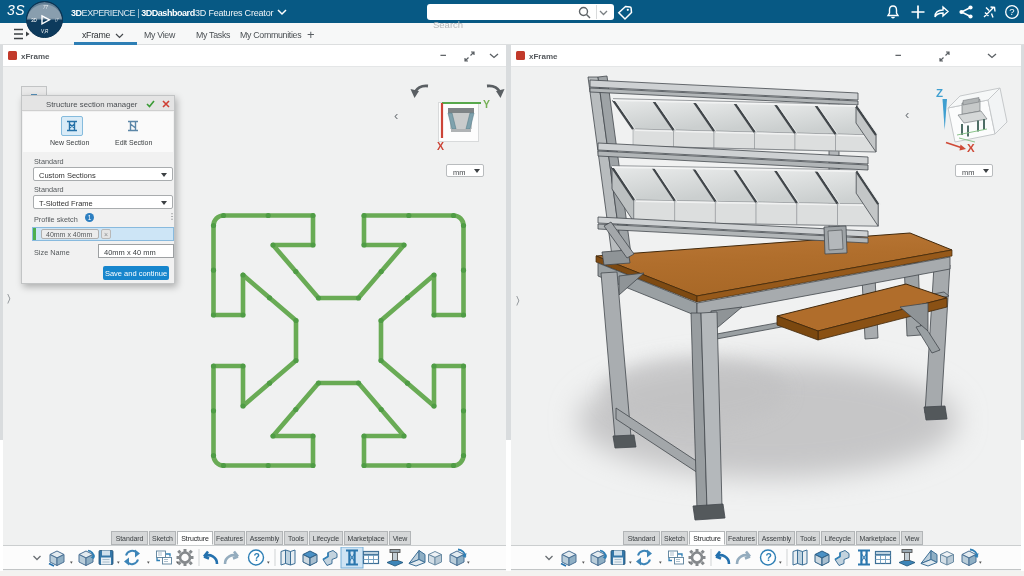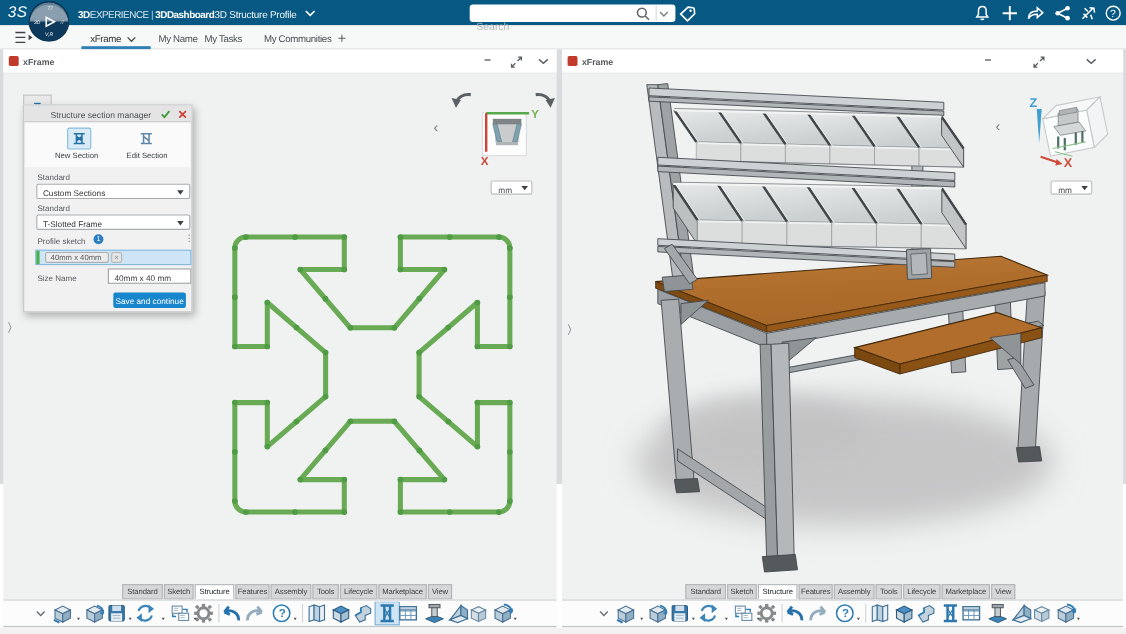--- a/index.html
+++ b/index.html
@@ -41,21 +41,21 @@
       <path d="M3 11 A17 17 0 0 1 34 11 L36 17 L1 17 Z" fill="#8fa3b2" opacity="0.65"></path>
     <circle cx="18.5" cy="18.5" r="18" fill="none" stroke="#0b3352" stroke-width="1"></circle>
     <path d="M16 14.8 L23.5 18.8 L16 22.8 Z" fill="none" stroke="#fff" stroke-width="1.4"></path>
     <text x="17" y="8" font-size="4.5" fill="#e8eef2" font-style="italic">77</text>
     <text x="5" y="21" font-size="4.5" fill="#fff" font-style="italic">3D</text>
     <text x="29" y="21" font-size="4.5" fill="#cfd8de" font-style="italic">i7</text>
     <text x="15" y="32" font-size="4.5" fill="#fff" font-style="italic">V,R</text>
   </svg>
 
   <div class="abs" style="left:71px;top:7.5px;font-size:9px;color:#fff;font-weight:bold;letter-spacing:-0.45px">3D<span style="font-weight:normal;color:#d9e6ee">EXPERIENCE</span> <span style="font-weight:normal;color:#bcd2de">|</span> 3DDashboard</div>
-  <div class="abs" style="left:195px;top:7.5px;font-size:9px;color:#f0f5f8;letter-spacing:-0.2px">3D Structure Profile</div>
+  <div class="abs" style="left:195px;top:7.5px;font-size:9px;color:#f0f5f8;letter-spacing:-0.2px">3D Features Creator</div>
   <svg class="abs" style="left:277px;top:9px" width="10" height="8">
       <path d="M1 1 L5 5 L9 1" stroke="#fff" stroke-width="1.5" fill="none"></path>
     </svg>
 
   <div class="abs" style="left:427px;top:4px;width:187px;height:16px;background:#fff;border-radius:3px;"></div>
   <div class="abs" style="left:433px;top:19px;font-size:9.5px;color:#b4b7b9">Search</div>
   <svg class="abs" style="left:578px;top:6px" width="14" height="13" viewBox="0 0 14 13">
     <circle cx="5.5" cy="5.5" r="4" fill="none" stroke="#5f6468" stroke-width="1.4"></circle>
     <path d="M8.5 8.5 L12 12" stroke="#5f6468" stroke-width="1.4"></path>
   </svg>
@@ -95,22 +95,22 @@
 
   <svg class="abs" style="left:13px;top:27px" width="18" height="14" viewBox="0 0 18 14">
     <path d="M1 2.5 L10 2.5 M1 7 L10 7 M1 11.5 L10 11.5" stroke="#3c4043" stroke-width="1.3"></path>
     <path d="M13 4.5 L16.5 7 L13 9.5 Z" fill="#3c4043"></path>
   </svg>
   <div class="abs tabtxt" style="left:82px;color:#2f3336">xFrame</div>
   <svg class="abs" style="left:115px;top:33px" width="9" height="6">
       <path d="M1 1 L4.5 4.5 L8 1" stroke="#45494d" stroke-width="1.2" fill="none"></path>
     </svg>
   <div class="abs" style="left:74px;top:42px;width:63px;height:3px;background:#2e7fb5"></div>
-  <div class="abs tabtxt" style="left:144px">My Name</div>
-  <div class="abs tabtxt" style="left:186px">My Tasks</div>
+  <div class="abs tabtxt" style="left:144px">My View</div>
+  <div class="abs tabtxt" style="left:196px">My Tasks</div>
   <div class="abs tabtxt" style="left:240px">My Communities</div>
   <div class="abs" style="left:307px;top:27px;font-size:13px;color:#5a5f63">+</div>
 
   <div class="abs panel" id="lpanel" style="left:3px;top:45px;width:503px;height:526px">
     <div class="phead">
       <div class="picon"></div>
       <div class="ptitle">xFrame</div>
       <div class="hico" style="left:437px;font-weight:bold">−</div>
       <svg class="hico" style="left:461px;top:6px" width="11" height="11" viewBox="0 0 11 11">
           <path d="M6.5 4.5 L10 1 M7 1 L10 1 L10 4 M4.5 6.5 L1 10 M1 7 L1 10 L4 10" stroke="#5a5f63" stroke-width="1.2" fill="none"></path>

